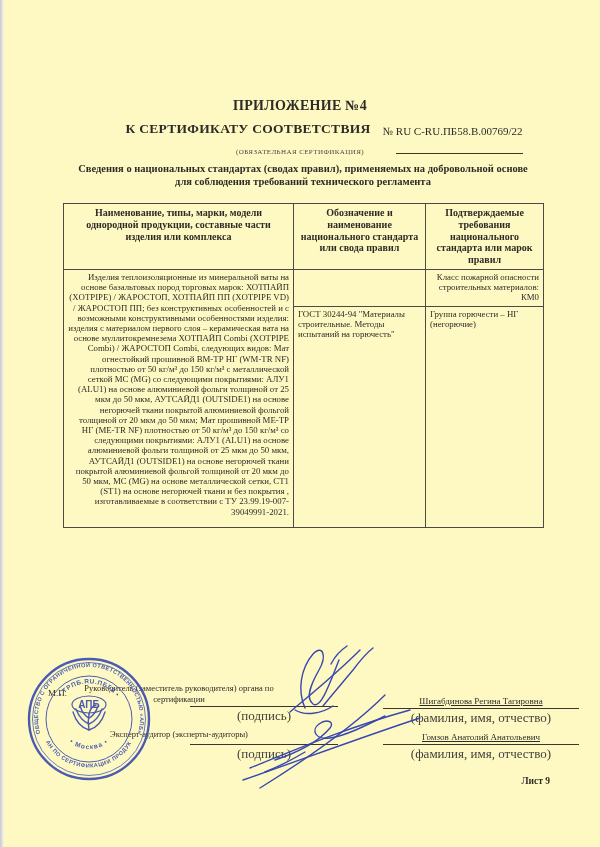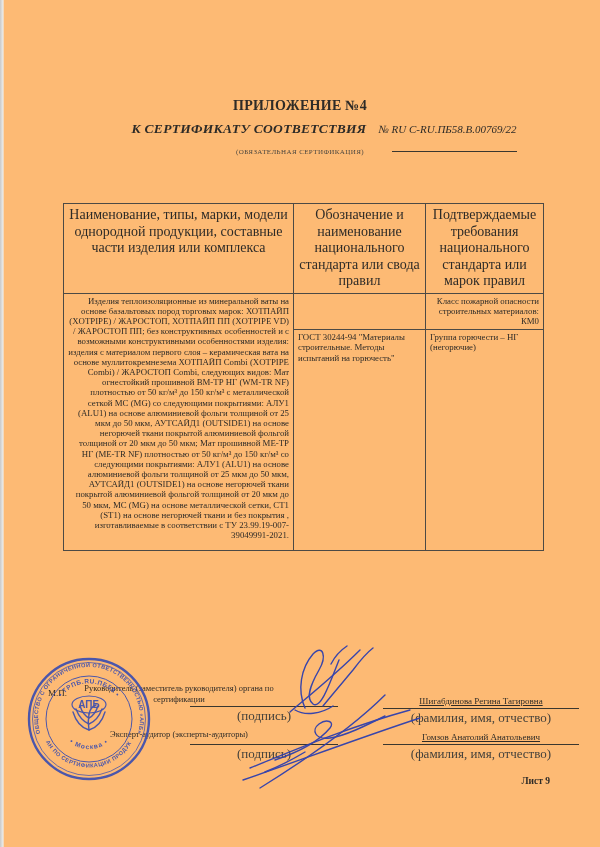--- a/index.html
+++ b/index.html
@@ -1,38 +1,38 @@
 <!DOCTYPE html>
 <html><head>
 <meta charset="utf-8">
 <style>
   html,body{margin:0;padding:0;background:#e9e9e9;}
   .page{
-    position:relative;width:600px;height:847px;background:#fdba74;
+    position:relative;width:600px;height:847px;background:#fef9c3;
     font-family:"Liberation Serif","DejaVu Serif",serif;color:#2e2b27;
     overflow:hidden;box-shadow:0 0 6px rgba(0,0,0,.25);
   }
   .scan-edge{position:absolute;left:0;top:0;width:4px;height:100%;
     background:linear-gradient(to right,#c9c9c9,#ededea 80%,transparent);}
   .abs{position:absolute;}
   .center{text-align:center;}
   .doc-title{left:0;top:98px;width:600px;font-weight:bold;font-size:14px;letter-spacing:.3px;}
-  .subtitle-row{left:63px;top:121px;width:480px;display:flex;justify-content:center;align-items:center;gap:12px;padding-left:42px;box-sizing:border-box;font-style:italic;}
+  .subtitle-row{left:63px;top:121px;width:480px;display:flex;justify-content:center;align-items:flex-end;gap:12px;padding-left:42px;box-sizing:border-box;}
   .subtitle-main{font-weight:bold;font-size:13.5px;letter-spacing:.3px;white-space:nowrap;}
   .cert-no{font-size:11px;white-space:nowrap;}
   .cert-no .num{border-bottom:1px solid #3a372f;padding-bottom:16px;}
   .cert-type{left:0;top:148px;width:600px;font-size:7px;letter-spacing:.4px;color:#4a463f;}
   .description{left:70px;top:163px;width:466px;font-weight:bold;font-size:10.5px;line-height:1.22;}
   table.standards{
     position:absolute;left:63px;top:203px;width:480px;border-collapse:collapse;table-layout:fixed;
   }
   table.standards th,table.standards td{
     border:1px solid #4c4a45;vertical-align:top;box-sizing:border-box;
   }
-  table.standards th{font-weight:normal;font-size:14px;line-height:1.18;padding:3px 5px;text-align:center;height:55px;}
+  table.standards th{font-weight:bold;font-size:10px;line-height:1.18;padding:3px 5px;text-align:center;height:55px;}
   table.standards td{font-size:8.8px;line-height:1.16;padding:2px 4px 3px 4px;text-align:left;}
   col.c1{width:230px;}col.c2{width:132px;}col.c3{width:118px;}
   tr.r1 td{height:24px;text-align:right;}
   tr.r2 td{height:221px;}
   .sig-label{font-size:8.5px;line-height:1.3;}
   .mp{left:48px;top:688px;font-size:9px;}
   .role-head{left:83px;top:683px;width:192px;text-align:center;}
   .role-expert{left:96px;top:729px;width:166px;text-align:center;}
   .sigline{border-top:1px solid #3a372f;height:0;}
   .sigline.s1{left:190px;top:706px;width:148px;}
@@ -60,20 +60,21 @@
 
   <div class="abs doc-title center">ПРИЛОЖЕНИЕ №4</div>
 
   <div class="abs subtitle-row">
     <span class="subtitle-main">К СЕРТИФИКАТУ СООТВЕТСТВИЯ</span>
     <span class="cert-no"><span>№</span> <span class="num">RU C-RU.ПБ58.В.00769/22</span></span>
   </div>
 
   <div class="abs cert-type center">(ОБЯЗАТЕЛЬНАЯ СЕРТИФИКАЦИЯ)</div>
 
+  <div class="abs description center">Сведения о национальных стандартах (сводах правил), применяемых на добровольной основе для соблюдения требований технического регламента</div>
 
   <table class="standards">
     <colgroup>
         <col class="c1">
         <col class="c2">
         <col class="c3">
       </colgroup>
     <thead>
       <tr>
         <th>Наименование, типы, марки, модели однородной продукции, составные части изделия или комплекса</th>

